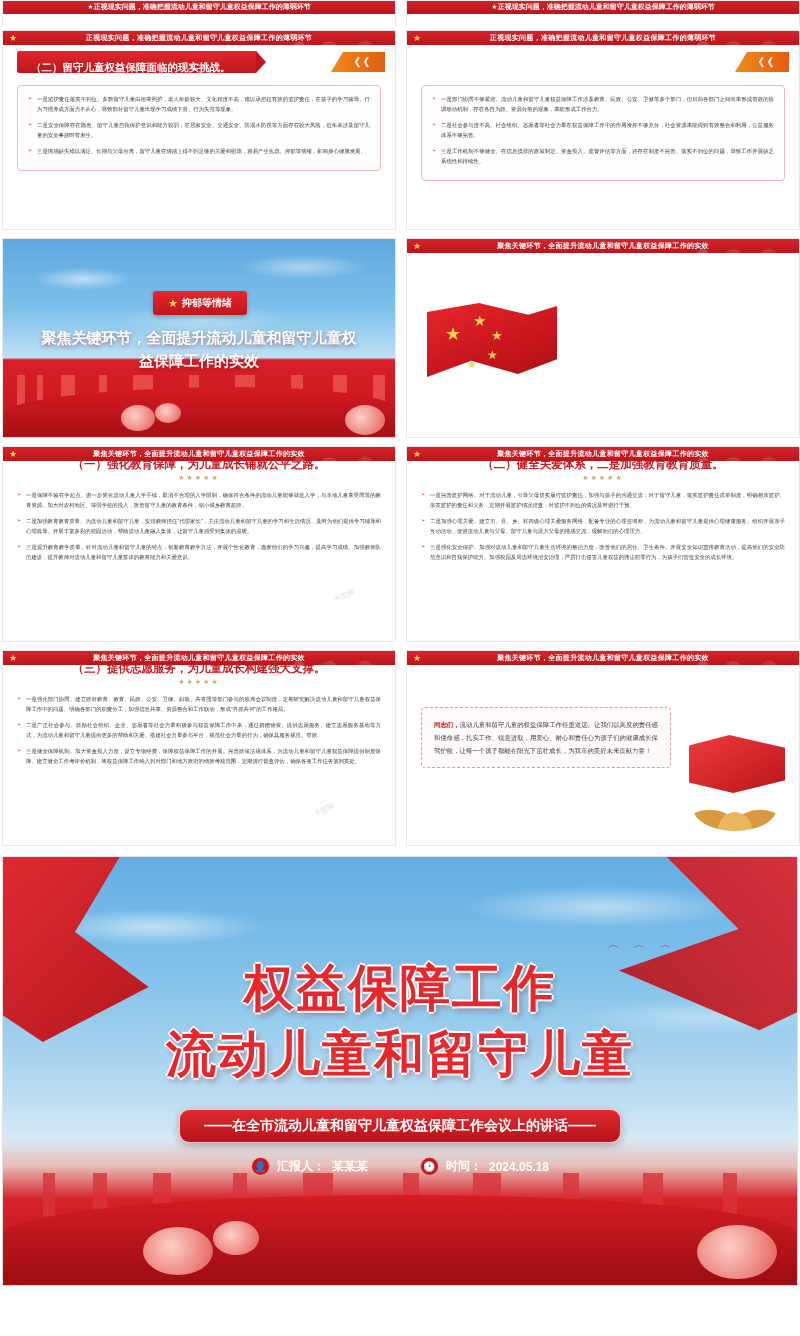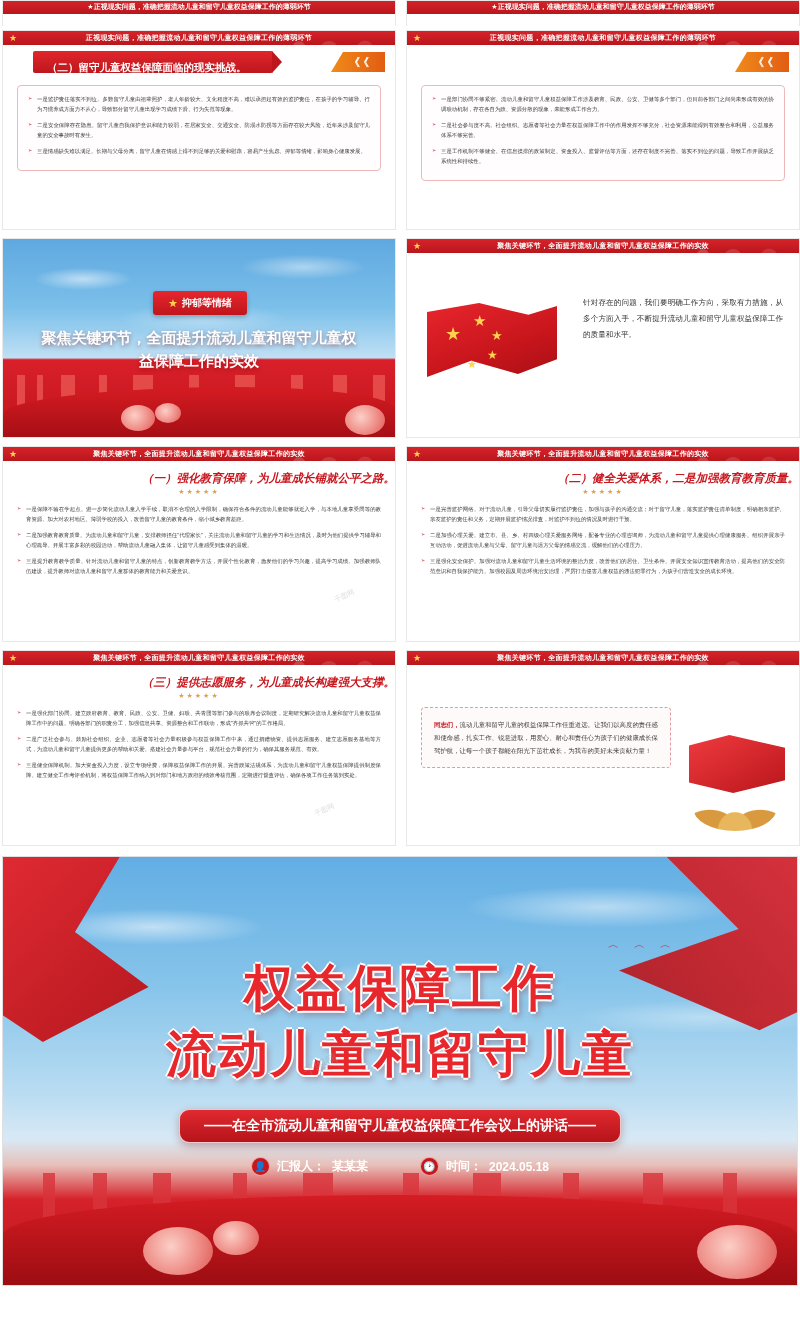--- a/index.html
+++ b/index.html
@@ -83,21 +83,21 @@
   }
 
   
   .ribbon-row {
     position: relative;
     margin-top: 20px;
     height: 26px;
   }
   .ribbon {
     position: absolute;
-    left: 30px; top: 0;
+    left: 14px; top: 0;
     height: 22px;
     padding: 11px 26px 0 14px;
     background: linear-gradient(180deg,#e0262c,#bd171d);
     color: #fff;
     font-size: 10.5px;
     font-weight: bold;
     display: flex; align-items: center;
     border-radius: 2px;
   }
   .ribbon:after {
@@ -116,26 +116,25 @@
     color: #fff;
     font-size: 11px;
     font-weight: bold;
     display: flex; align-items: center; justify-content: center;
     letter-spacing: -2px;
     clip-path: polygon(12px 0, 100% 0, 100% 100%, 0 100%);
   }
 
   
   .center-title {
-    margin-top: 24px;
-    text-align: right;
+    margin-top: 10px;
+    text-align: center;
     color: #c9181f;
     font-size: 11.5px;
     font-weight: bold;
-    font-style: italic;
   }
   .stars {
     text-align: center;
     color: #d8a24a;
     font-size: 7px;
     letter-spacing: 2px;
     margin-top: 2px;
   }
 
   
@@ -486,21 +485,20 @@
         <span class="topbar-deco"></span>
       </div>
       <div class="flag-wrap">
         <div class="flag-body"></div>
         <span class="flag-star" style="left:24px; top:36px; font-size:18px;">★</span>
         <span class="flag-star" style="left:52px; top:24px;">★</span>
         <span class="flag-star" style="left:70px; top:40px; font-size:13px;">★</span>
         <span class="flag-star" style="left:66px; top:60px; font-size:12px;">★</span>
         <span class="flag-star" style="left:46px; top:70px; font-size:11px;">★</span>
       </div>
-      <div class="para-text">针对存在的问题，我们要明确工作方向，采取有力措施，从多个方面入手，不断提升流动儿童和留守儿童权益保障工作的质量和水平。</div>
     </div>
   </div>
 
   <div class="grid" style="margin-top:8px">
 
     <div class="slide small">
       <div class="slide-topbar">
         <span class="star">★</span>
         <span>聚焦关键环节，全面提升流动儿童和留守儿童权益保障工作的实效</span>
         <span class="topbar-deco"></span>

